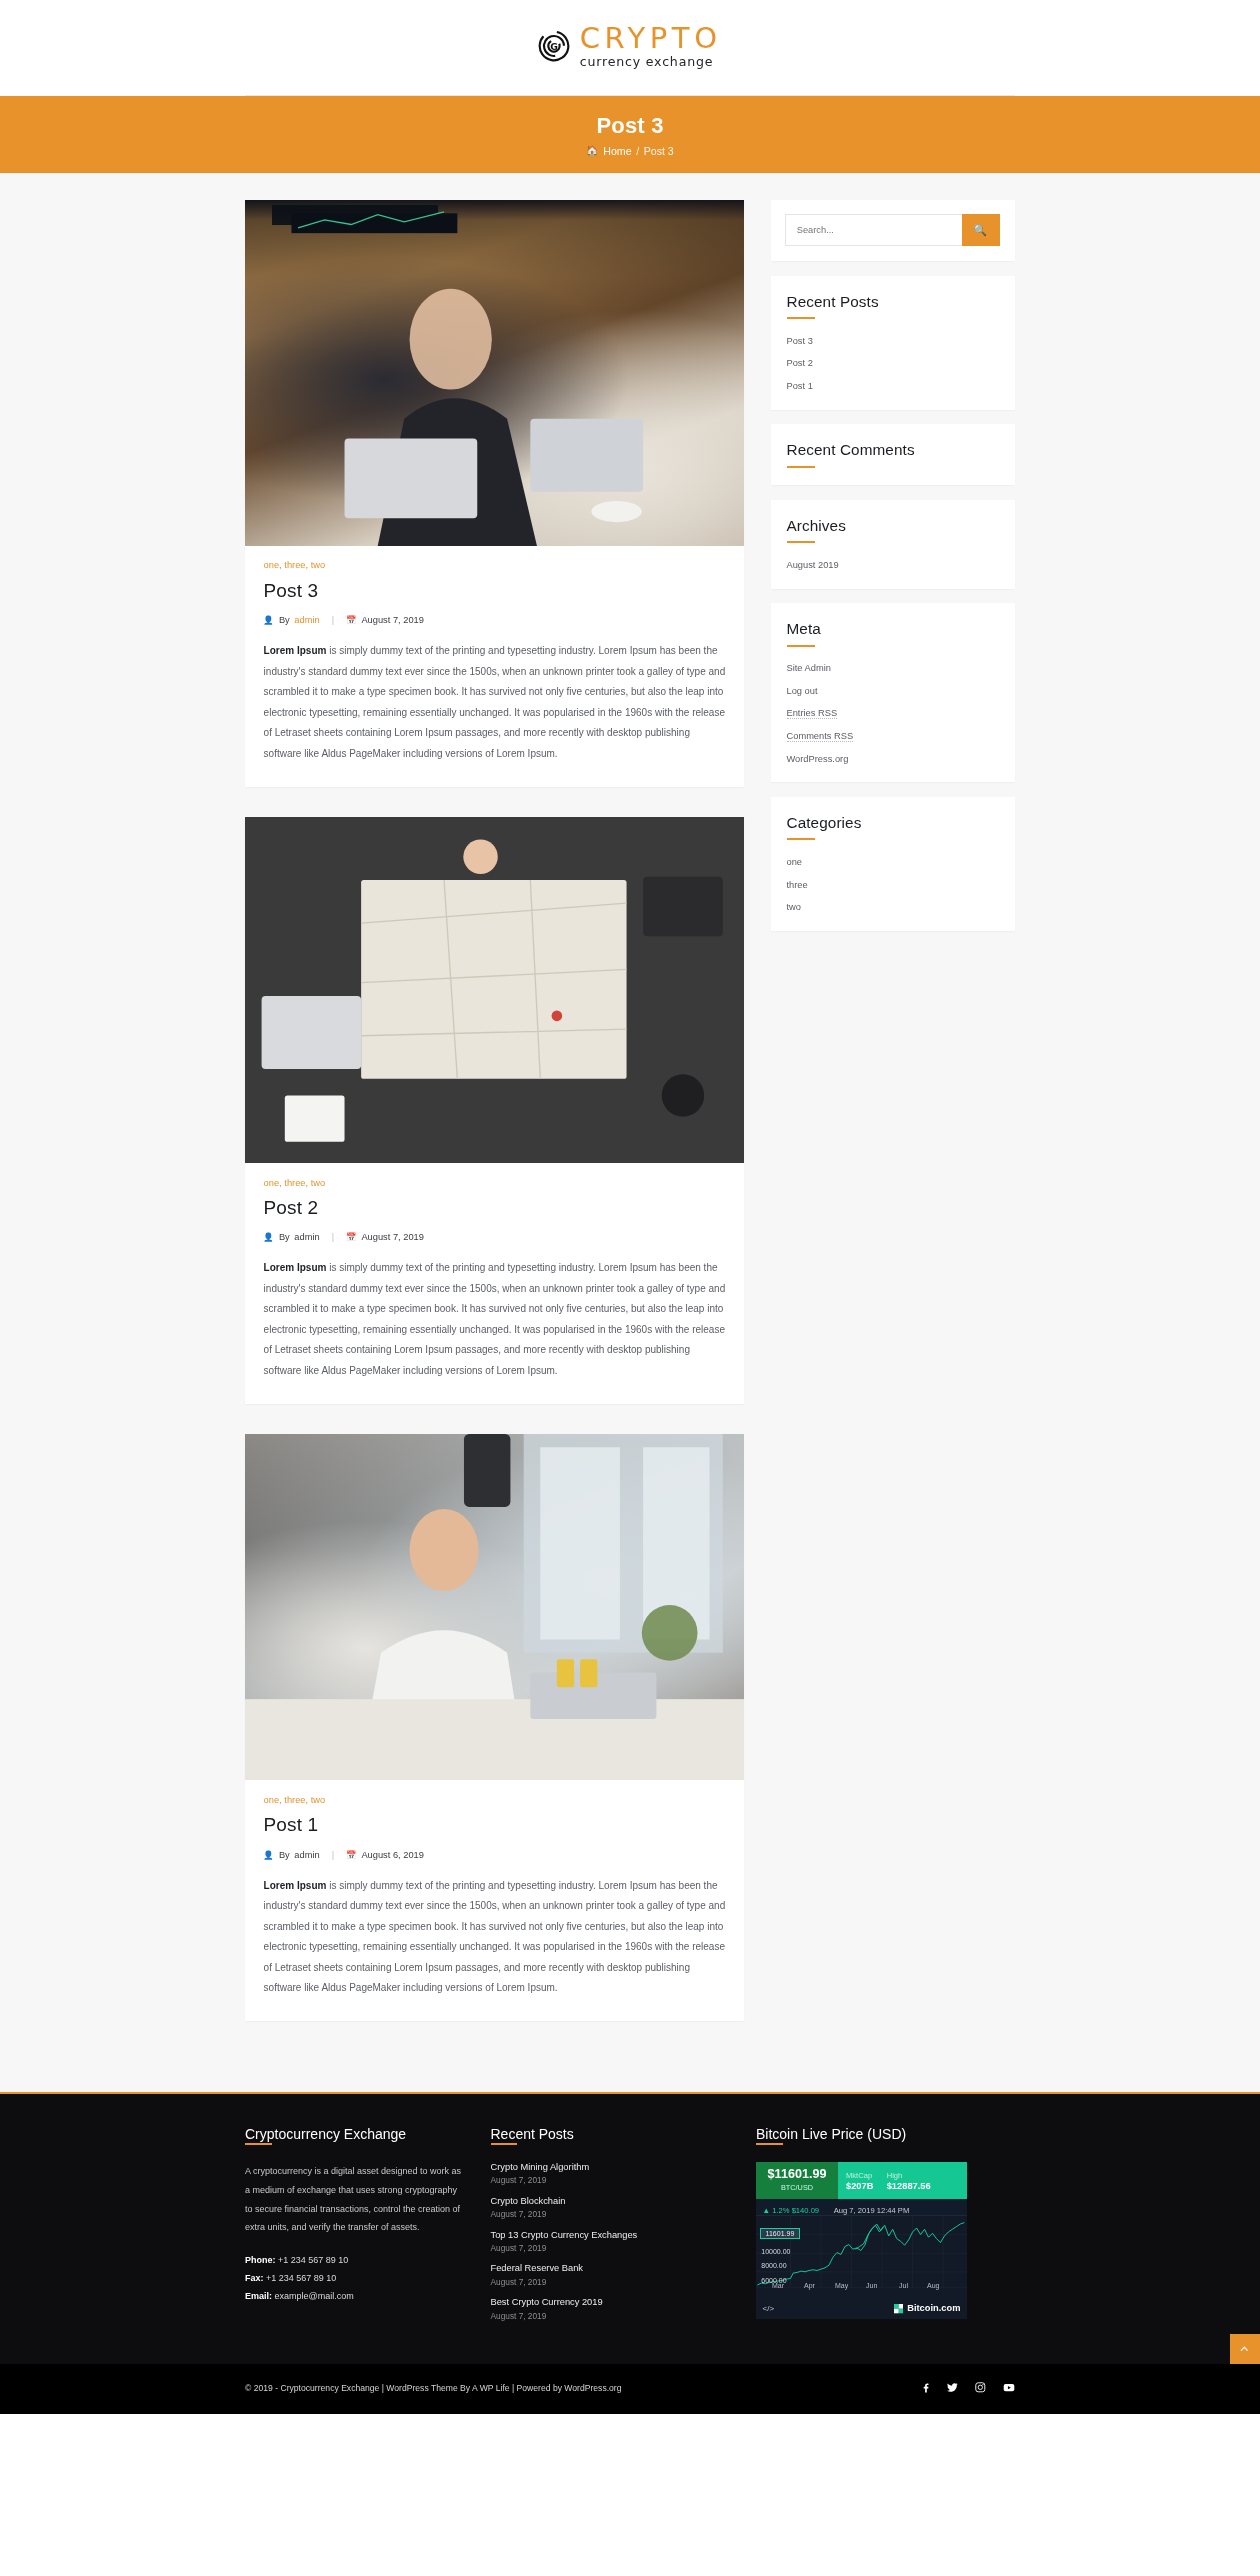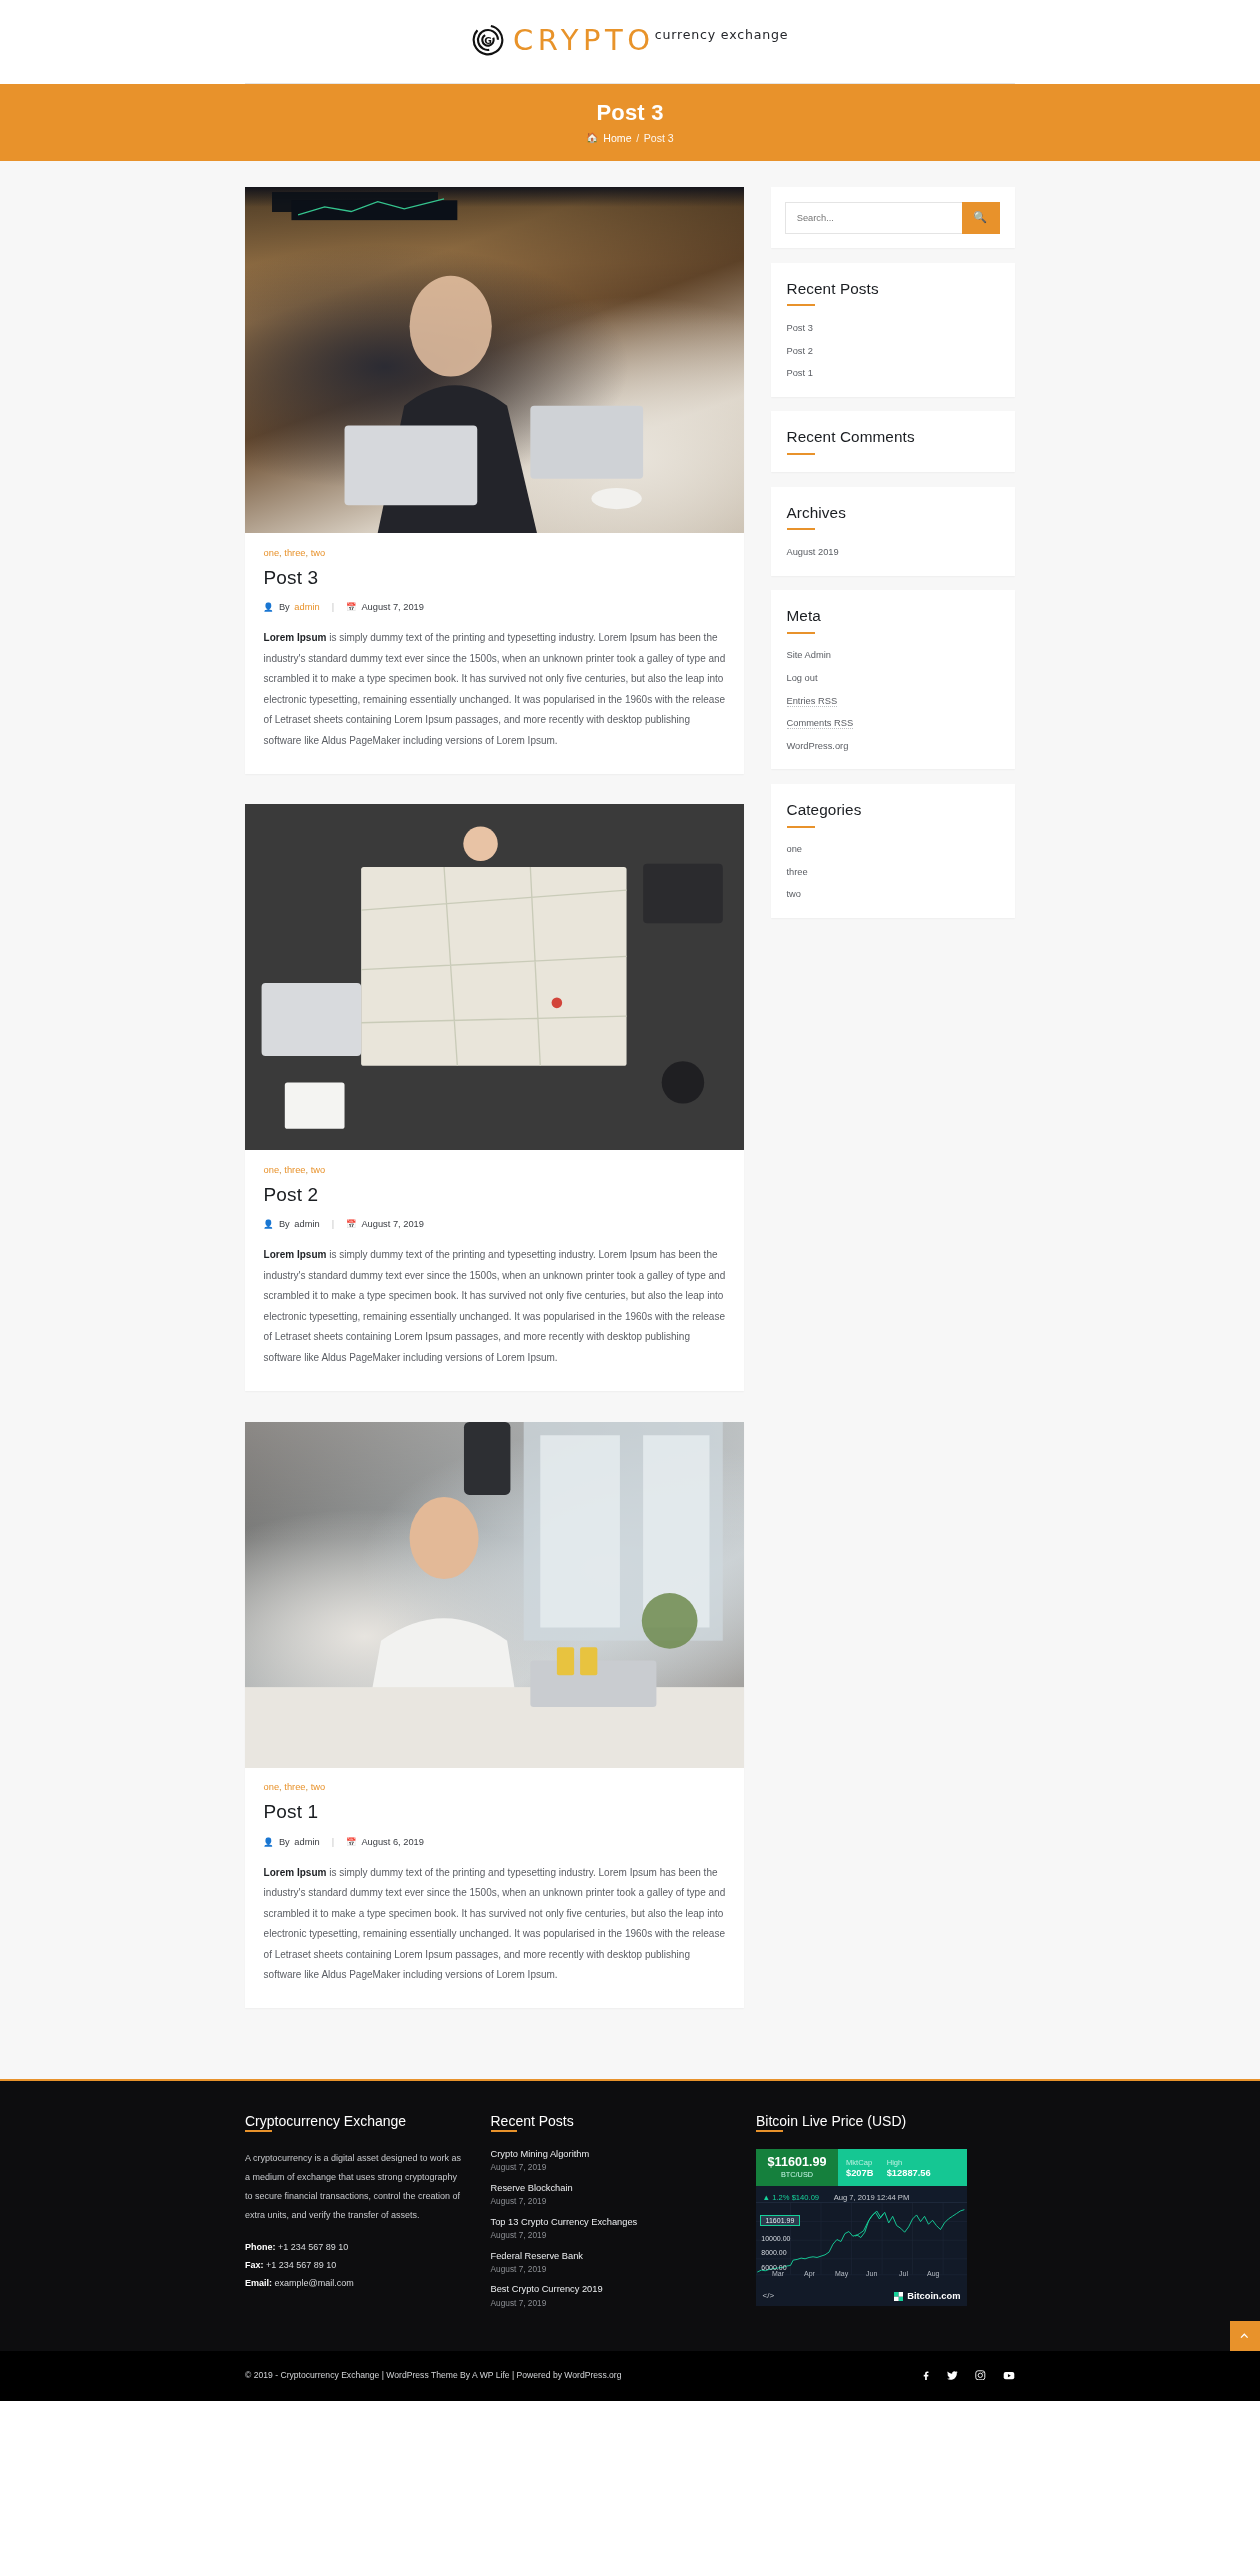--- a/index.html
+++ b/index.html
@@ -17,21 +17,21 @@
     padding: 24px 0 0 0;
   }
   .logo-wrap {
     display: flex;
     justify-content: center;
     align-items: center;
     gap: 9.3px;
     padding-bottom: 26.5px;
   }
   .logo-mark { width: 32px; height: 32px; flex: 0 0 32px; }
-  .logo-text { display: flex; flex-direction: row; line-height: 1; }
+  .logo-text { display: flex; flex-direction: column; line-height: 1; }
   .logo-main {
     font-size: 29px;
     letter-spacing: 4.6px;
     color: #e8932a;
     font-weight: 400;
     font-family: "DejaVu Sans", sans-serif;
   }
   .logo-sub {
     font-size: 12.6px;
     letter-spacing: 0.8px;
@@ -563,21 +563,21 @@
 
     <div class="footer-col col-2">
       <h4 class="footer-title">Recent Posts</h4>
       <div class="footer-underline"></div>
       <ul class="footer-posts">
         <li>
           <a href="#" class="footer-post-title">Crypto Mining Algorithm</a>
           <span class="footer-post-date">August 7, 2019</span>
         </li>
         <li>
-          <a href="#" class="footer-post-title">Reserve Blockchain</a>
+          <a href="#" class="footer-post-title">Crypto Blockchain</a>
           <span class="footer-post-date">August 7, 2019</span>
         </li>
         <li>
           <a href="#" class="footer-post-title">Top 13 Crypto Currency Exchanges</a>
           <span class="footer-post-date">August 7, 2019</span>
         </li>
         <li>
           <a href="#" class="footer-post-title">Federal Reserve Bank</a>
           <span class="footer-post-date">August 7, 2019</span>
         </li>

